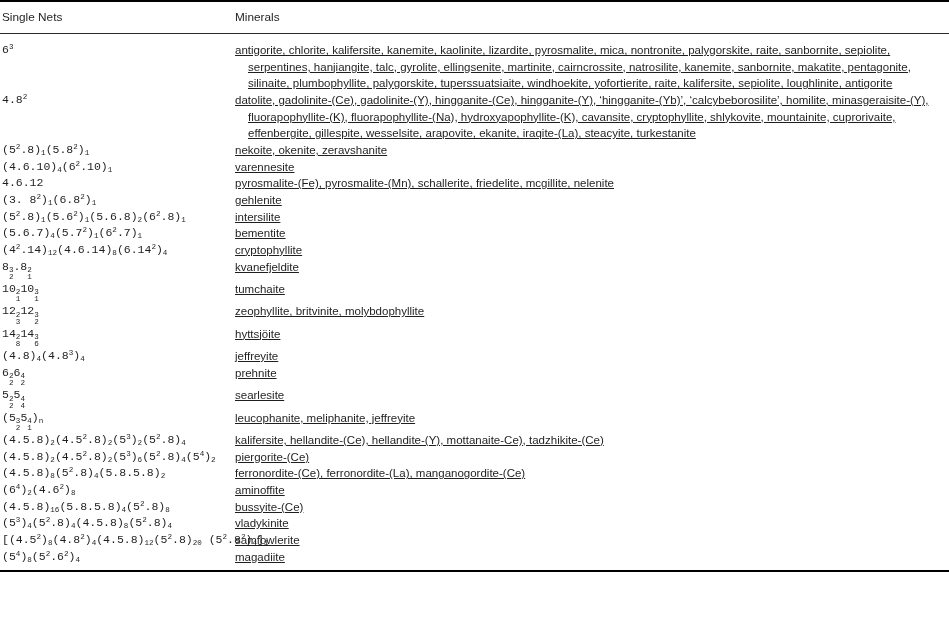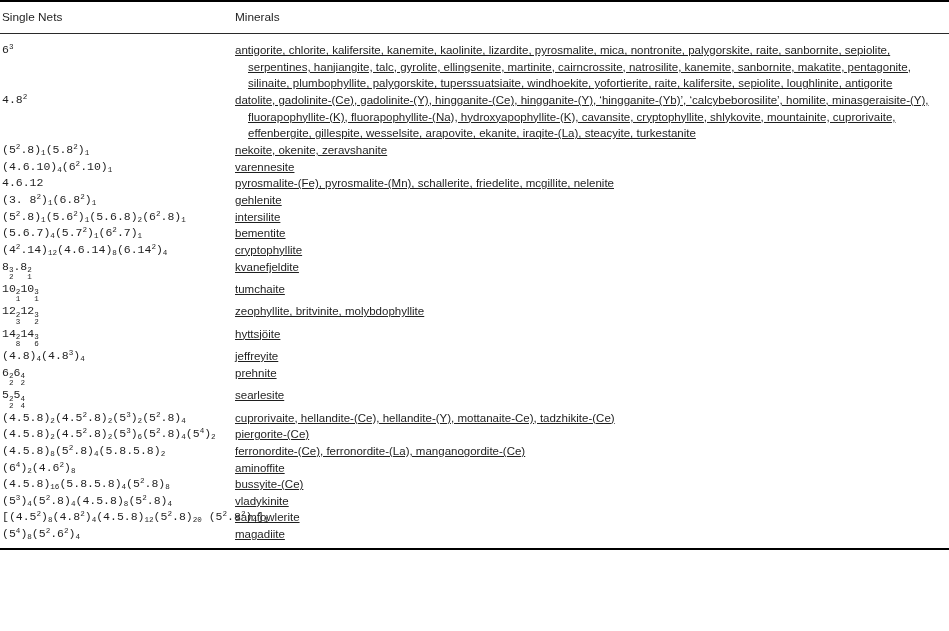--- a/index.html
+++ b/index.html
@@ -172,22 +172,32 @@
     <td class="net-cell"><span class="net">5<span class="supsub">
                 <span>2</span>
                 <span>2</span>
               </span>5<span class="supsub">
                 <span>4</span>
                 <span>4</span>
               </span></span></td>
     <td class="minerals-cell">searlesite</td>
   </tr>
         <tr>
+    <td class="net-cell"><span class="net">(5<span class="supsub">
+                <span>3</span>
+                <span>2</span>
+              </span>5<span class="supsub">
+                <span>4</span>
+                <span>1</span>
+              </span>)<sub>n</sub></span></td>
+    <td class="minerals-cell">leucophanite, meliphanite, jeffreyite</td>
+  </tr>
+        <tr>
     <td class="net-cell"><span class="net">(4.5.8)<sub>2</sub>(4.5<sup>2</sup>.8)<sub>2</sub>(5<sup>3</sup>)<sub>2</sub>(5<sup>2</sup>.8)<sub>4</sub></span></td>
-    <td class="minerals-cell">cuprorivaite, hellandite-(Ce), hellandite-(Y), mottanaite-Ce), tadzhikite-(Ce)</td>
+    <td class="minerals-cell">kalifersite, hellandite-(Ce), hellandite-(Y), mottanaite-Ce), tadzhikite-(Ce)</td>
   </tr>
         <tr>
     <td class="net-cell"><span class="net">(4.5.8)<sub>2</sub>(4.5<sup>2</sup>.8)<sub>2</sub>(5<sup>3</sup>)<sub>6</sub>(5<sup>2</sup>.8)<sub>4</sub>(5<sup>4</sup>)<sub>2</sub></span></td>
     <td class="minerals-cell">piergorite-(Ce)</td>
   </tr>
         <tr>
     <td class="net-cell"><span class="net">(4.5.8)<sub>8</sub>(5<sup>2</sup>.8)<sub>4</sub>(5.8.5.8)<sub>2</sub></span></td>
     <td class="minerals-cell">ferronordite-(Ce), ferronordite-(La), manganogordite-(Ce)</td>
   </tr>
         <tr>

